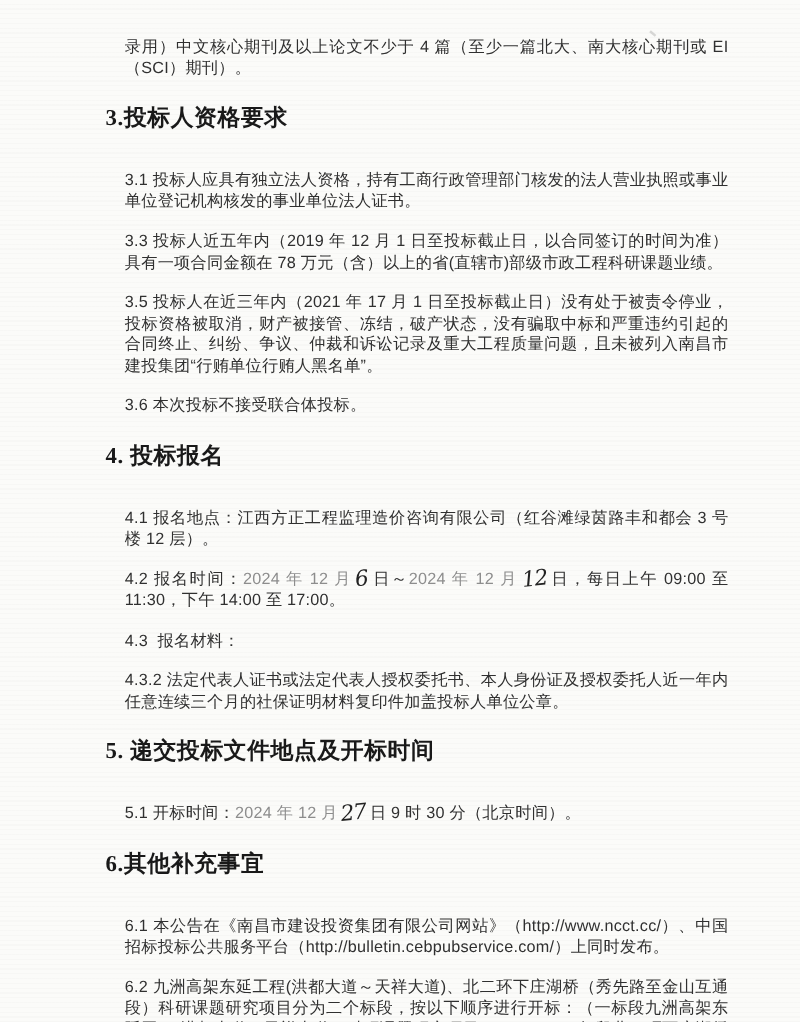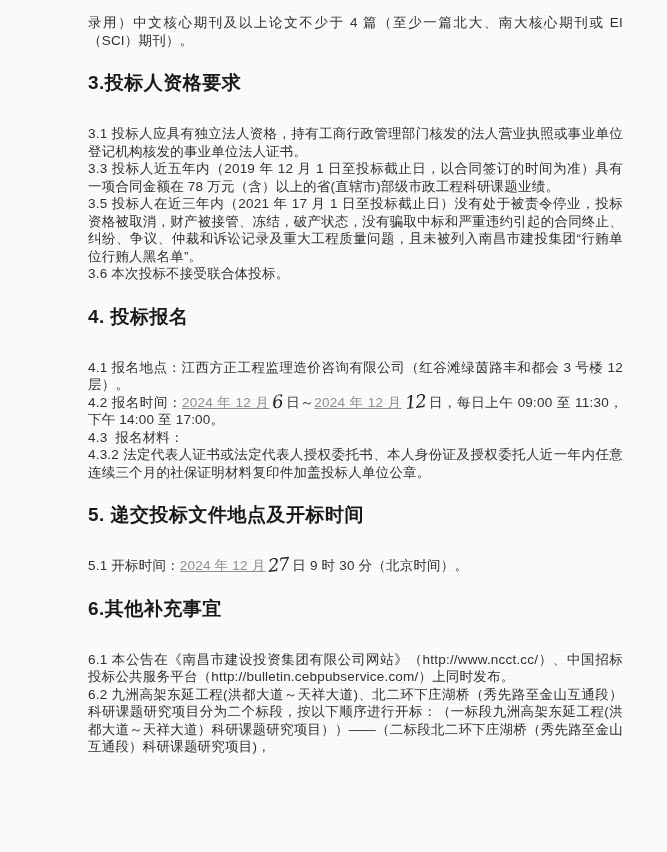--- a/index.html
+++ b/index.html
@@ -15,38 +15,39 @@
     background-image:repeating-linear-gradient(0deg, rgba(0,0,0,0.015) 0 1px, transparent 1px 4px);
     overflow:hidden;
     box-sizing:border-box;
   }
   .content {
     box-sizing:border-box;
     padding:14px 44px 0 88px;
     color:#303030;
   }
   .doc-paragraph {
-    margin:0;
+    margin:16px;
     font-size:13.5px;
     line-height:17.5px;
     text-align:justify;
     letter-spacing:0.2px;
     color:#303030;
   }
   .doc-heading {
     font-size:19px;
     line-height:24px;
     font-weight:bold;
     color:#191919;
     margin:22px 0 30px 0;
     text-align:left;
     letter-spacing:0.5px;
+    font-family:Liberation Serif, serif;
   }
   .run { white-space:pre-wrap; }
-  .run-gray { color:#8d8d8d;text-decoration:underline; }
+  .run-gray { color:#8d8d8d; }
   .run-hand {
     display:inline-block;
     font-family:"DejaVu Serif", serif;
     font-style:italic;
     font-size:18px;
     line-height:14px;
     transform:rotate(-6deg);
     margin:0 3px;
     color:#222;
     position:relative;

